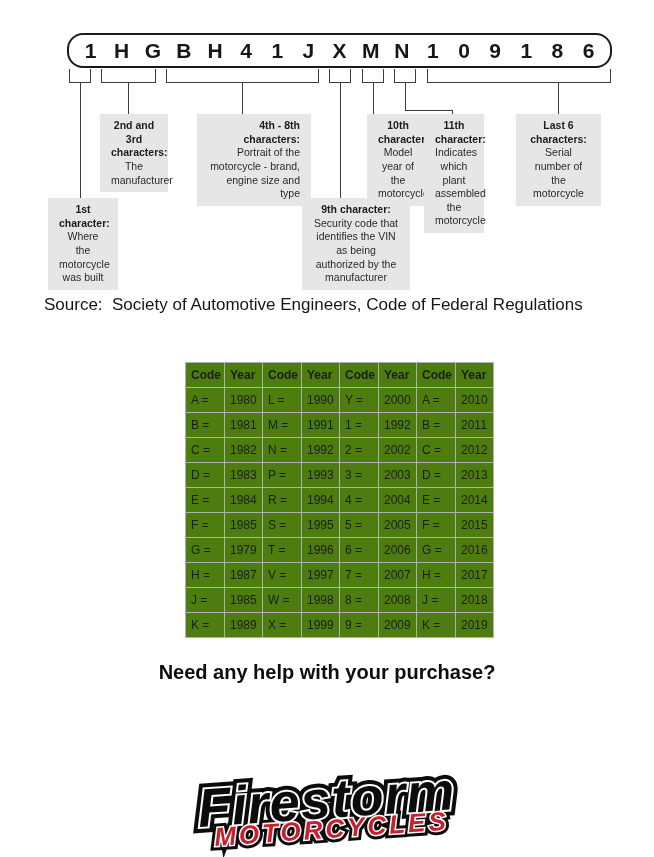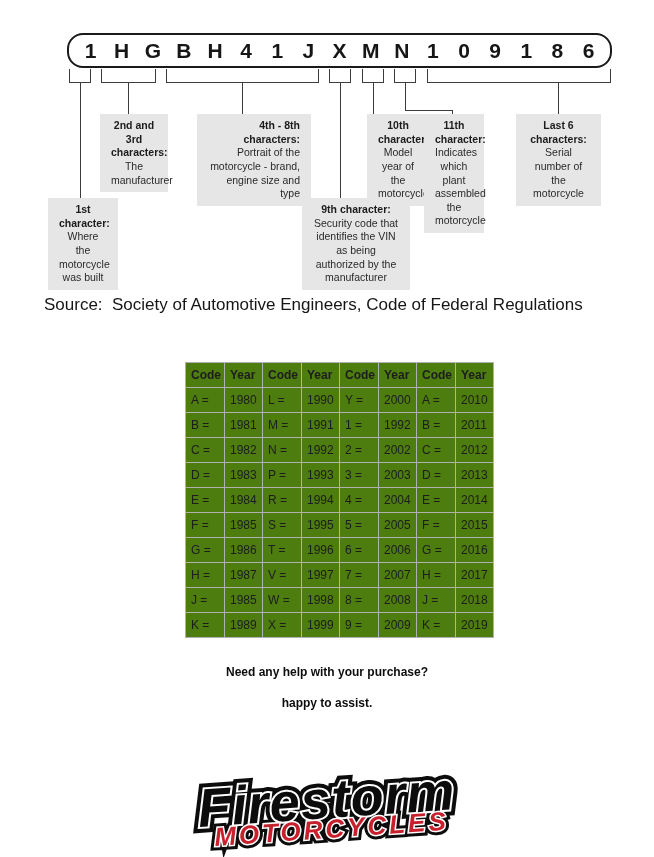--- a/index.html
+++ b/index.html
@@ -37,21 +37,21 @@
   .year-table th,.year-table td{
     border:1px solid #b0b0b0;font-size:12px;color:#1d1d1d;
     padding:5px 3px 5px 5px;text-align:left;white-space:nowrap;
   }
   .year-table th{font-weight:bold;}
   .year-table td.code-col,.year-table th.code-col{width:29px;}
   .year-table td.year-col,.year-table th.year-col{width:29px;}
   
   .help{
     position:absolute;left:0;top:657px;width:654px;text-align:center;
-    font-weight:bold;font-size:12px;line-height:31px;color:#0d0d0d;
+    font-weight:bold;font-size:20px;line-height:31px;color:#0d0d0d;
   }
   
   .logo{position:absolute;left:50%;top:774px;transform:translateX(-50%) rotate(-4deg);text-align:center;}
   .logo-word{position:relative;display:inline-block;white-space:nowrap;font-style:italic;font-weight:bold;}
   .logo-brand{font-size:54px;line-height:50px;letter-spacing:1px;}
   .logo-sub{font-size:26px;line-height:24px;letter-spacing:3px;margin-top:-15px;margin-left:6px;display:inline-block;}
   .layer{position:absolute;left:0;top:0;white-space:nowrap;}
   .layer.blob{-webkit-text-stroke:12px #0c0c0c;color:#0c0c0c;z-index:0;}
   .layer.blob-sub{-webkit-text-stroke:9px #0c0c0c;color:#0c0c0c;z-index:0;}
   .layer.white{-webkit-text-stroke:4px #ffffff;color:#ffffff;z-index:1;}
@@ -203,21 +203,21 @@
           <td class="year-col">1985</td>
           <td class="code-col">S =</td>
           <td class="year-col">1995</td>
           <td class="code-col">5 =</td>
           <td class="year-col">2005</td>
           <td class="code-col">F =</td>
           <td class="year-col">2015</td>
         </tr>
         <tr>
           <td class="code-col">G =</td>
-          <td class="year-col">1986</td>
+          <td class="year-col">1979</td>
           <td class="code-col">T =</td>
           <td class="year-col">1996</td>
           <td class="code-col">6 =</td>
           <td class="year-col">2006</td>
           <td class="code-col">G =</td>
           <td class="year-col">2016</td>
         </tr>
         <tr>
           <td class="code-col">H =</td>
           <td class="year-col">1987</td>
@@ -246,21 +246,20 @@
           <td class="code-col">9 =</td>
           <td class="year-col">2009</td>
           <td class="code-col">K =</td>
           <td class="year-col">2019</td>
         </tr>
       </tbody>
   </table>
 
   <div class="help">
     <div>Need any help with your purchase?</div>
-    <div>happy to assist.</div>
   </div>
 
   <div class="logo">
     <span class="logo-word logo-brand">
       <span class="layer blob">Firestorm</span>
       <span class="layer white">Firestorm</span>
       <span class="fill">Firestorm</span>
     </span><br>
     <span class="logo-word logo-sub">
       <span class="layer blob-sub">MOTORCYCLES</span>

